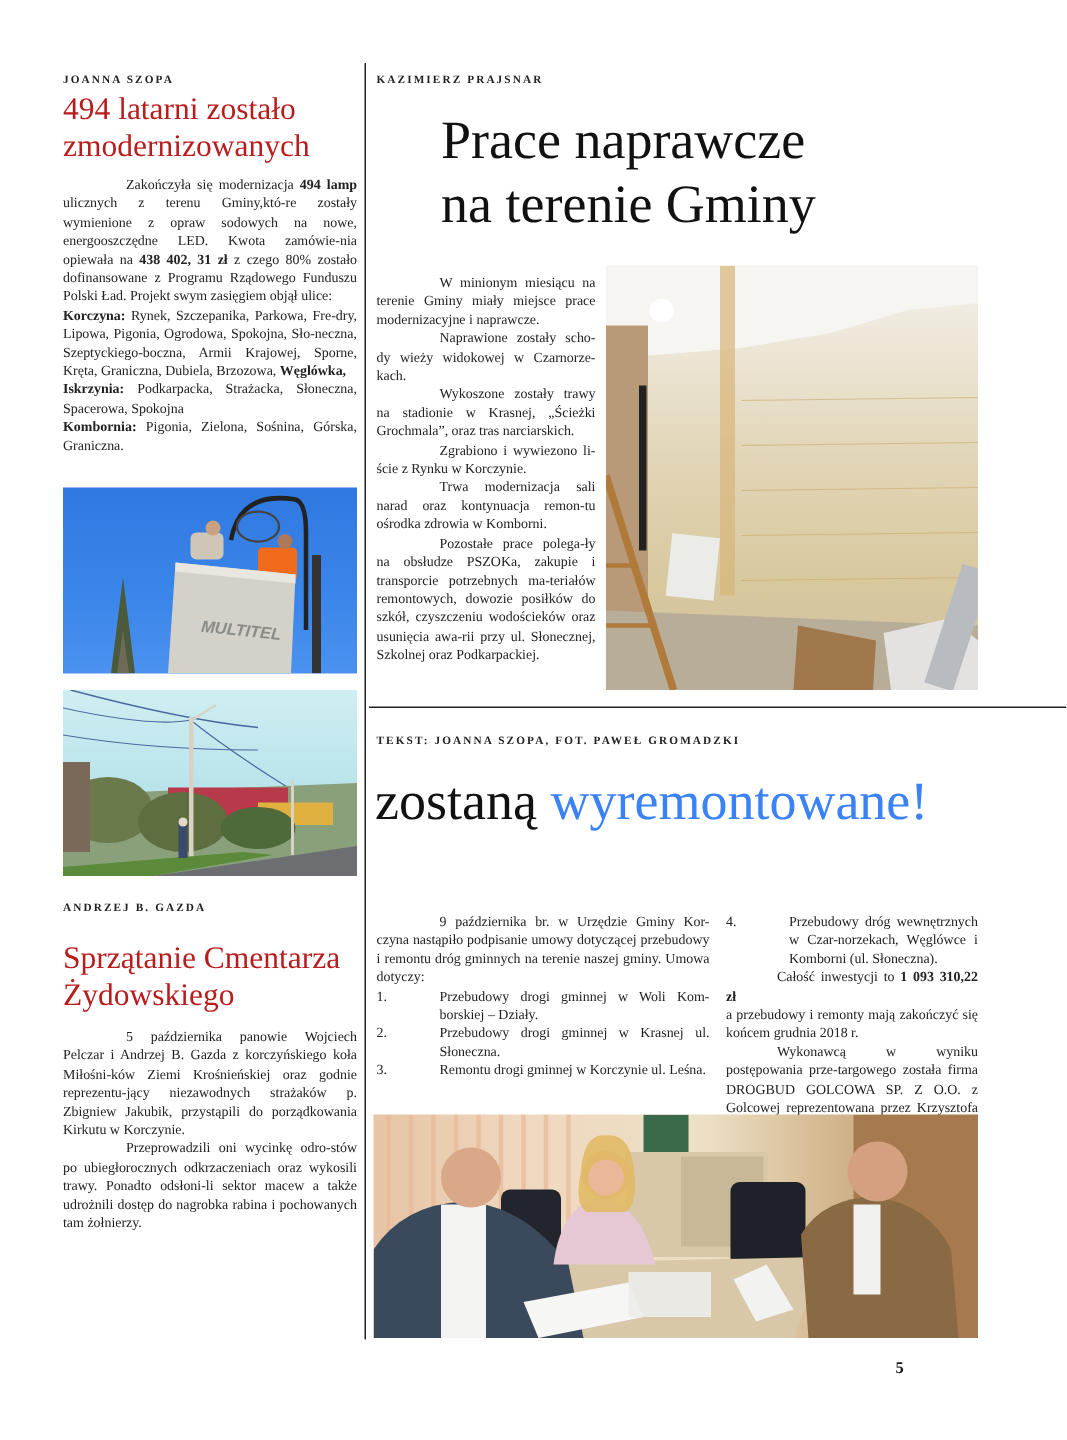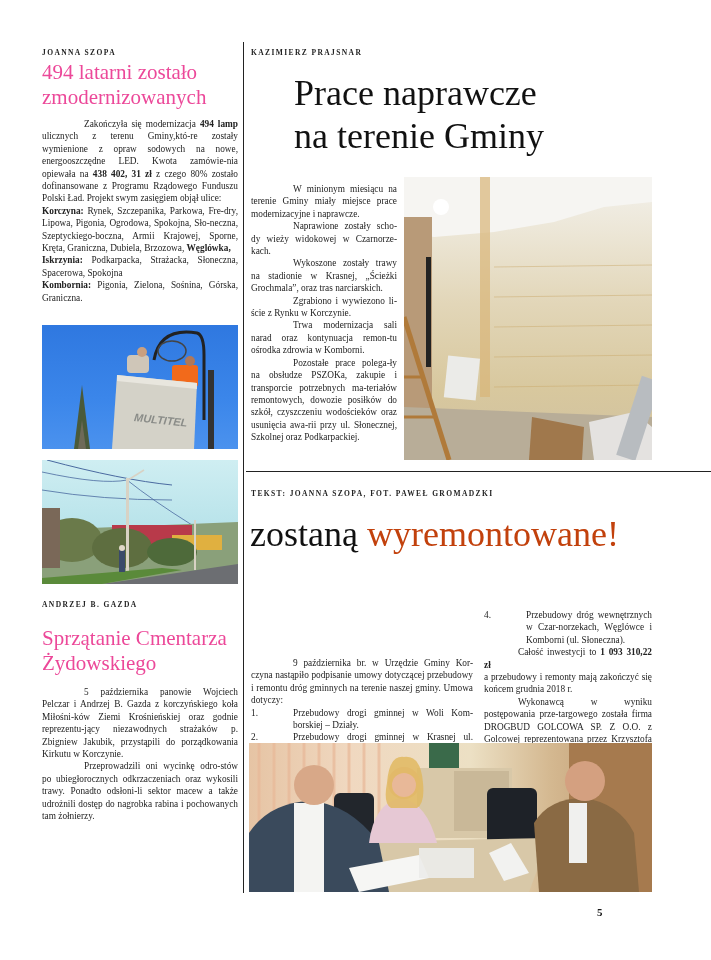--- a/index.html
+++ b/index.html
@@ -1,23 +1,23 @@
 <!DOCTYPE html>
 <html><head>
 <meta charset="utf-8">
 <style>
   html, body { margin: 0; padding: 0; background: #fff; }
   body { width: 711px; height: 960px; position: relative; overflow: hidden;
          font-family: "DejaVu Serif", "Liberation Serif", serif; color: #1a1a1a; }
   .abs { position: absolute; }
   .byline { font-family: "Liberation Serif", serif; font-weight: bold; font-size: 7.5px;
             letter-spacing: 1.4px; text-transform: uppercase; color: #222; }
-  .h-left { font-family: "Liberation Serif", serif; font-size: 21px; line-height: 25px; color: #ec4899; font-weight: normal; }
+  .h-left { font-family: "Liberation Serif", serif; font-size: 21px; line-height: 25px; color: #b91c1c; font-weight: normal; }
   .h-big { font-family: "Liberation Serif", serif; font-size: 36px; line-height: 43px; color: #111; font-weight: normal; }
-  .red { color: #c2410c; }
+  .red { color: #3b82f6; }
   .body-text { font-family: "Liberation Serif", serif; font-size: 9.3px; line-height: 12.4px; text-align: justify; color: #222; }
   .body-text p { margin: 0; }
   .ind { text-indent: 42px; }
   .ind2 { text-indent: 34px; }
   b { font-weight: bold; }
   .vline { position: absolute; left: 243px; top: 42px; width: 1px; height: 851px; background: #222; }
   .hline { position: absolute; left: 246px; top: 471px; width: 465px; height: 1px; background: #222; }
   .photo { position: absolute; overflow: hidden; }
   .list-row { display: flex; }
   .list-row .num { width: 42px; flex: none; }
@@ -133,21 +133,21 @@
     <polygon points="185,245 230,235 248,250 248,283 190,283" fill="#e4e2e0"></polygon>
     <rect x="225" y="200" width="20" height="83" fill="#b8bcc0" transform="rotate(18 235 240)"></rect>
   </svg>
 </div>
 
 <div class="abs byline" style="left:251px; top:489px;">TEKST: JOANNA SZOPA, FOT. PAWEŁ GROMADZKI</div>
 <div class="abs h-big" style="left:250px; top:513px; width:460px;">
   <div><span>zostaną </span><span class="red">wyremontowane!</span></div>
 </div>
 
-<div class="abs body-text" style="left:251px; top:609px; width:222px;margin-top:48px;">
+<div class="abs body-text" style="left:251px; top:609px; width:222px;">
   <p class="ind">9 października br. w Urzędzie Gminy Kor-czyna nastąpiło podpisanie umowy dotyczącej przebudowy i remontu dróg gminnych na terenie naszej gminy. Umowa dotyczy:</p>
   <div class="list-row">
       <span class="num">1.</span>
       <span class="txt">Przebudowy drogi gminnej w Woli Kom-borskiej – Działy.</span>
     </div>
   <div class="list-row">
       <span class="num">2.</span>
       <span class="txt">Przebudowy drogi gminnej w Krasnej ul. Słoneczna.</span>
     </div>
   <div class="list-row">

